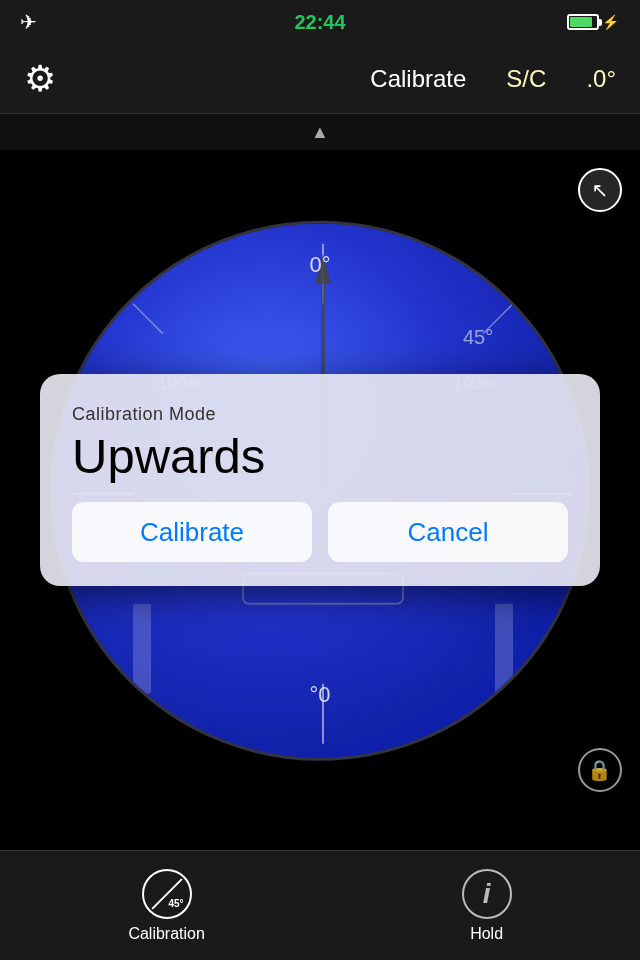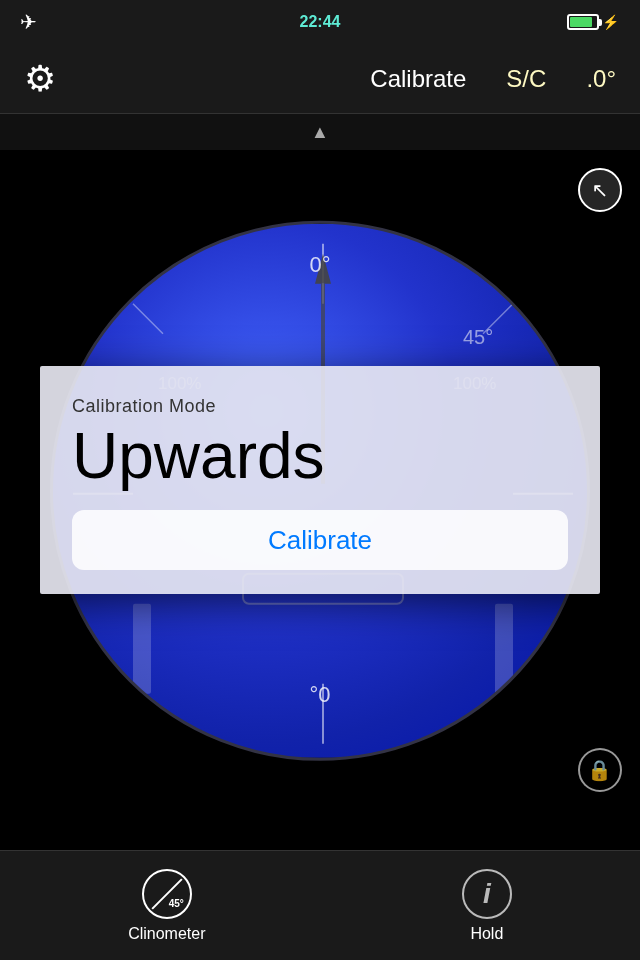--- a/index.html
+++ b/index.html
@@ -27,22 +27,22 @@
     }
     .status-left {
       display: flex;
       align-items: center;
     }
     .airplane-icon {
       color: #fff;
       font-size: 20px;
     }
     .status-time {
-      color: #5eead4;
-      font-size: 16px;
+      color: #22c55e;
+      font-size: 20px;
       font-weight: 600;
       position: absolute;
       left: 50%;
       transform: translateX(-50%);
     }
     .status-right {
       display: flex;
       align-items: center;
       gap: 6px;
     }
@@ -211,32 +211,32 @@
       position: absolute;
       top: 0; left: 0; right: 0; bottom: 0;
       display: flex;
       align-items: center;
       justify-content: center;
       z-index: 50;
     }
     .modal {
       width: 560px;
       background: rgba(230,230,240,0.92);
-      border-radius: 2px;
+      border-radius: 20px;
       padding: 30px 32px 24px 32px;
       box-shadow: 0 8px 40px rgba(0,0,0,0.6);
     }
     .modal-subtitle {
       font-size: 18px;
       color: #333;
       margin-bottom: 6px;
       letter-spacing: 0.5px;
     }
     .modal-title {
-      font-size: 64px;
+      font-size: 49px;
       font-weight: 300;
       color: #000;
       margin-bottom: 20px;
       line-height: 1.05;
     }
     .modal-description {
       font-size: 22px;
       color: #111;
       line-height: 1.45;
       margin-bottom: 28px;
@@ -397,31 +397,32 @@
   <div class="lock-btn">
     🔒
   </div>
 
   <div class="modal-overlay">
     <div class="modal">
       <div class="modal-subtitle">Calibration Mode</div>
       <div class="modal-title">Upwards</div>
       <div class="modal-buttons">
         <button class="modal-btn">Calibrate</button>
+        <button class="modal-btn">Cancel</button>
       </div>
     </div>
   </div>
 
 </div>
 
 <div class="tab-bar">
   <div class="tab-item">
     <div class="clino-icon">
       <div class="clino-line"></div>
       <span class="clino-text">45°</span>
     </div>
-    <span class="tab-label">Clinometer</span>
+    <span class="tab-label">Calibration</span>
   </div>
   <div class="tab-item">
     <div class="info-circle">i</div>
     <span class="tab-label">Hold</span>
   </div>
 </div>
 
 </body></html>

